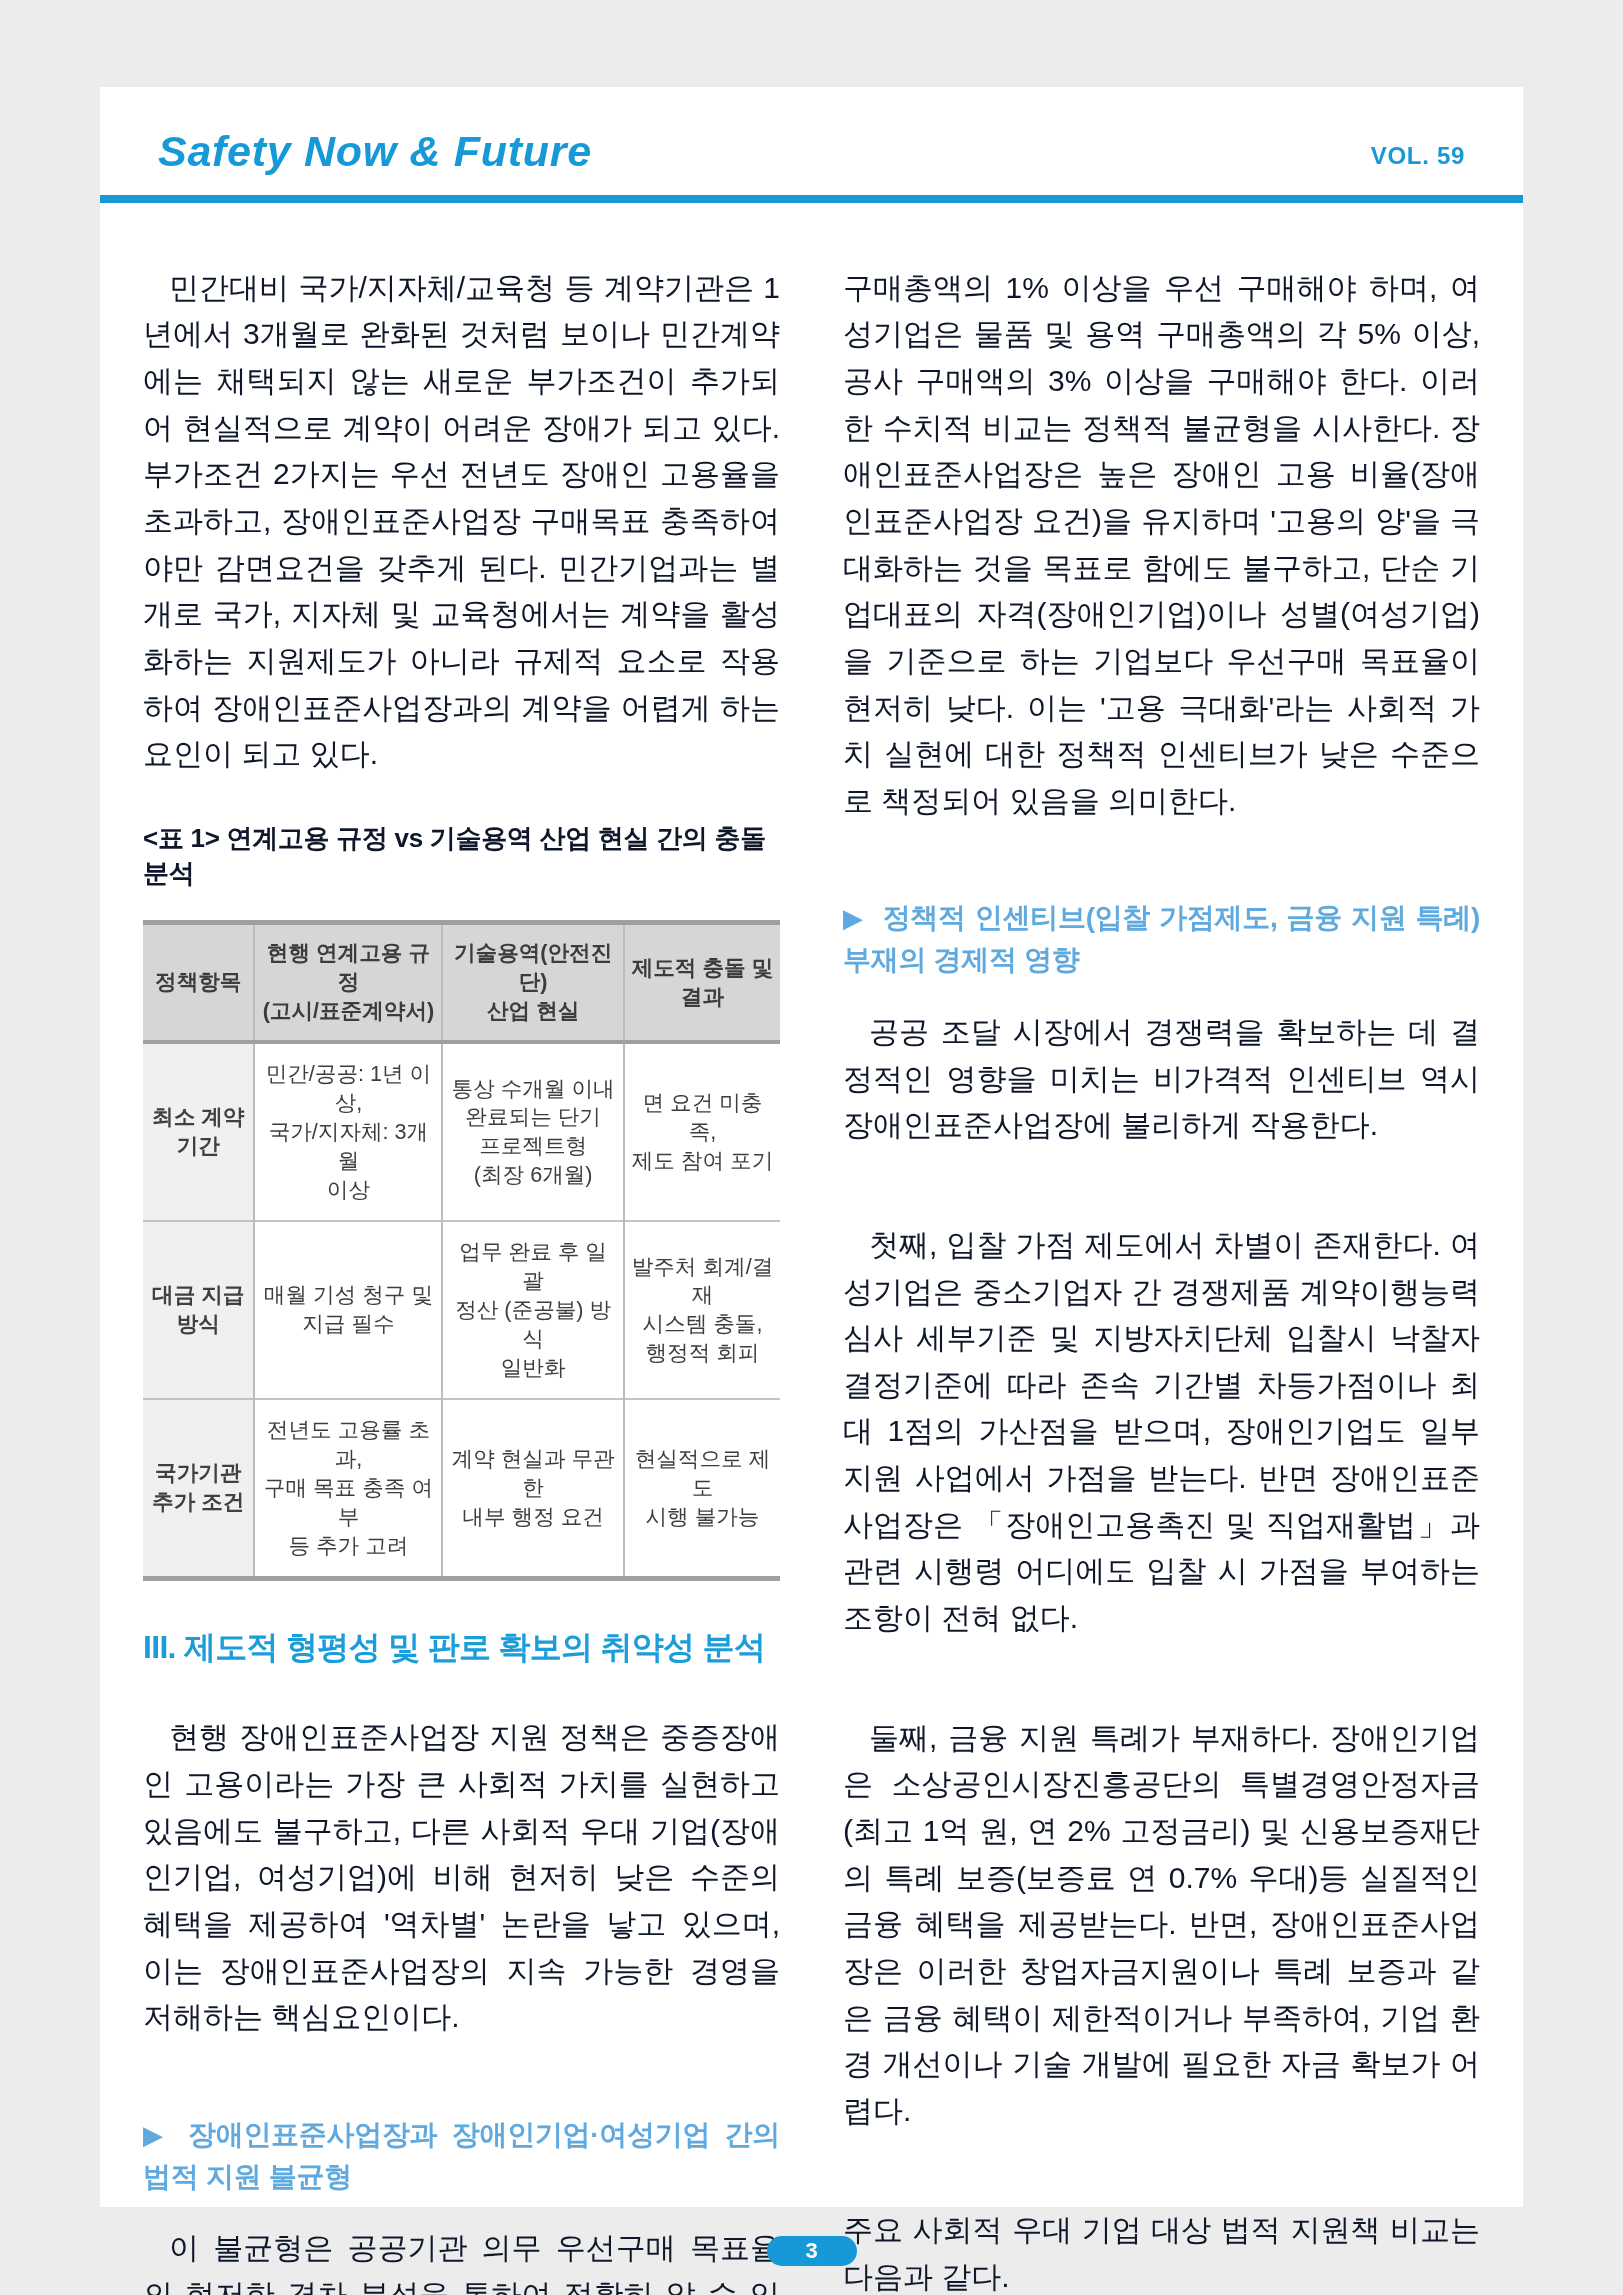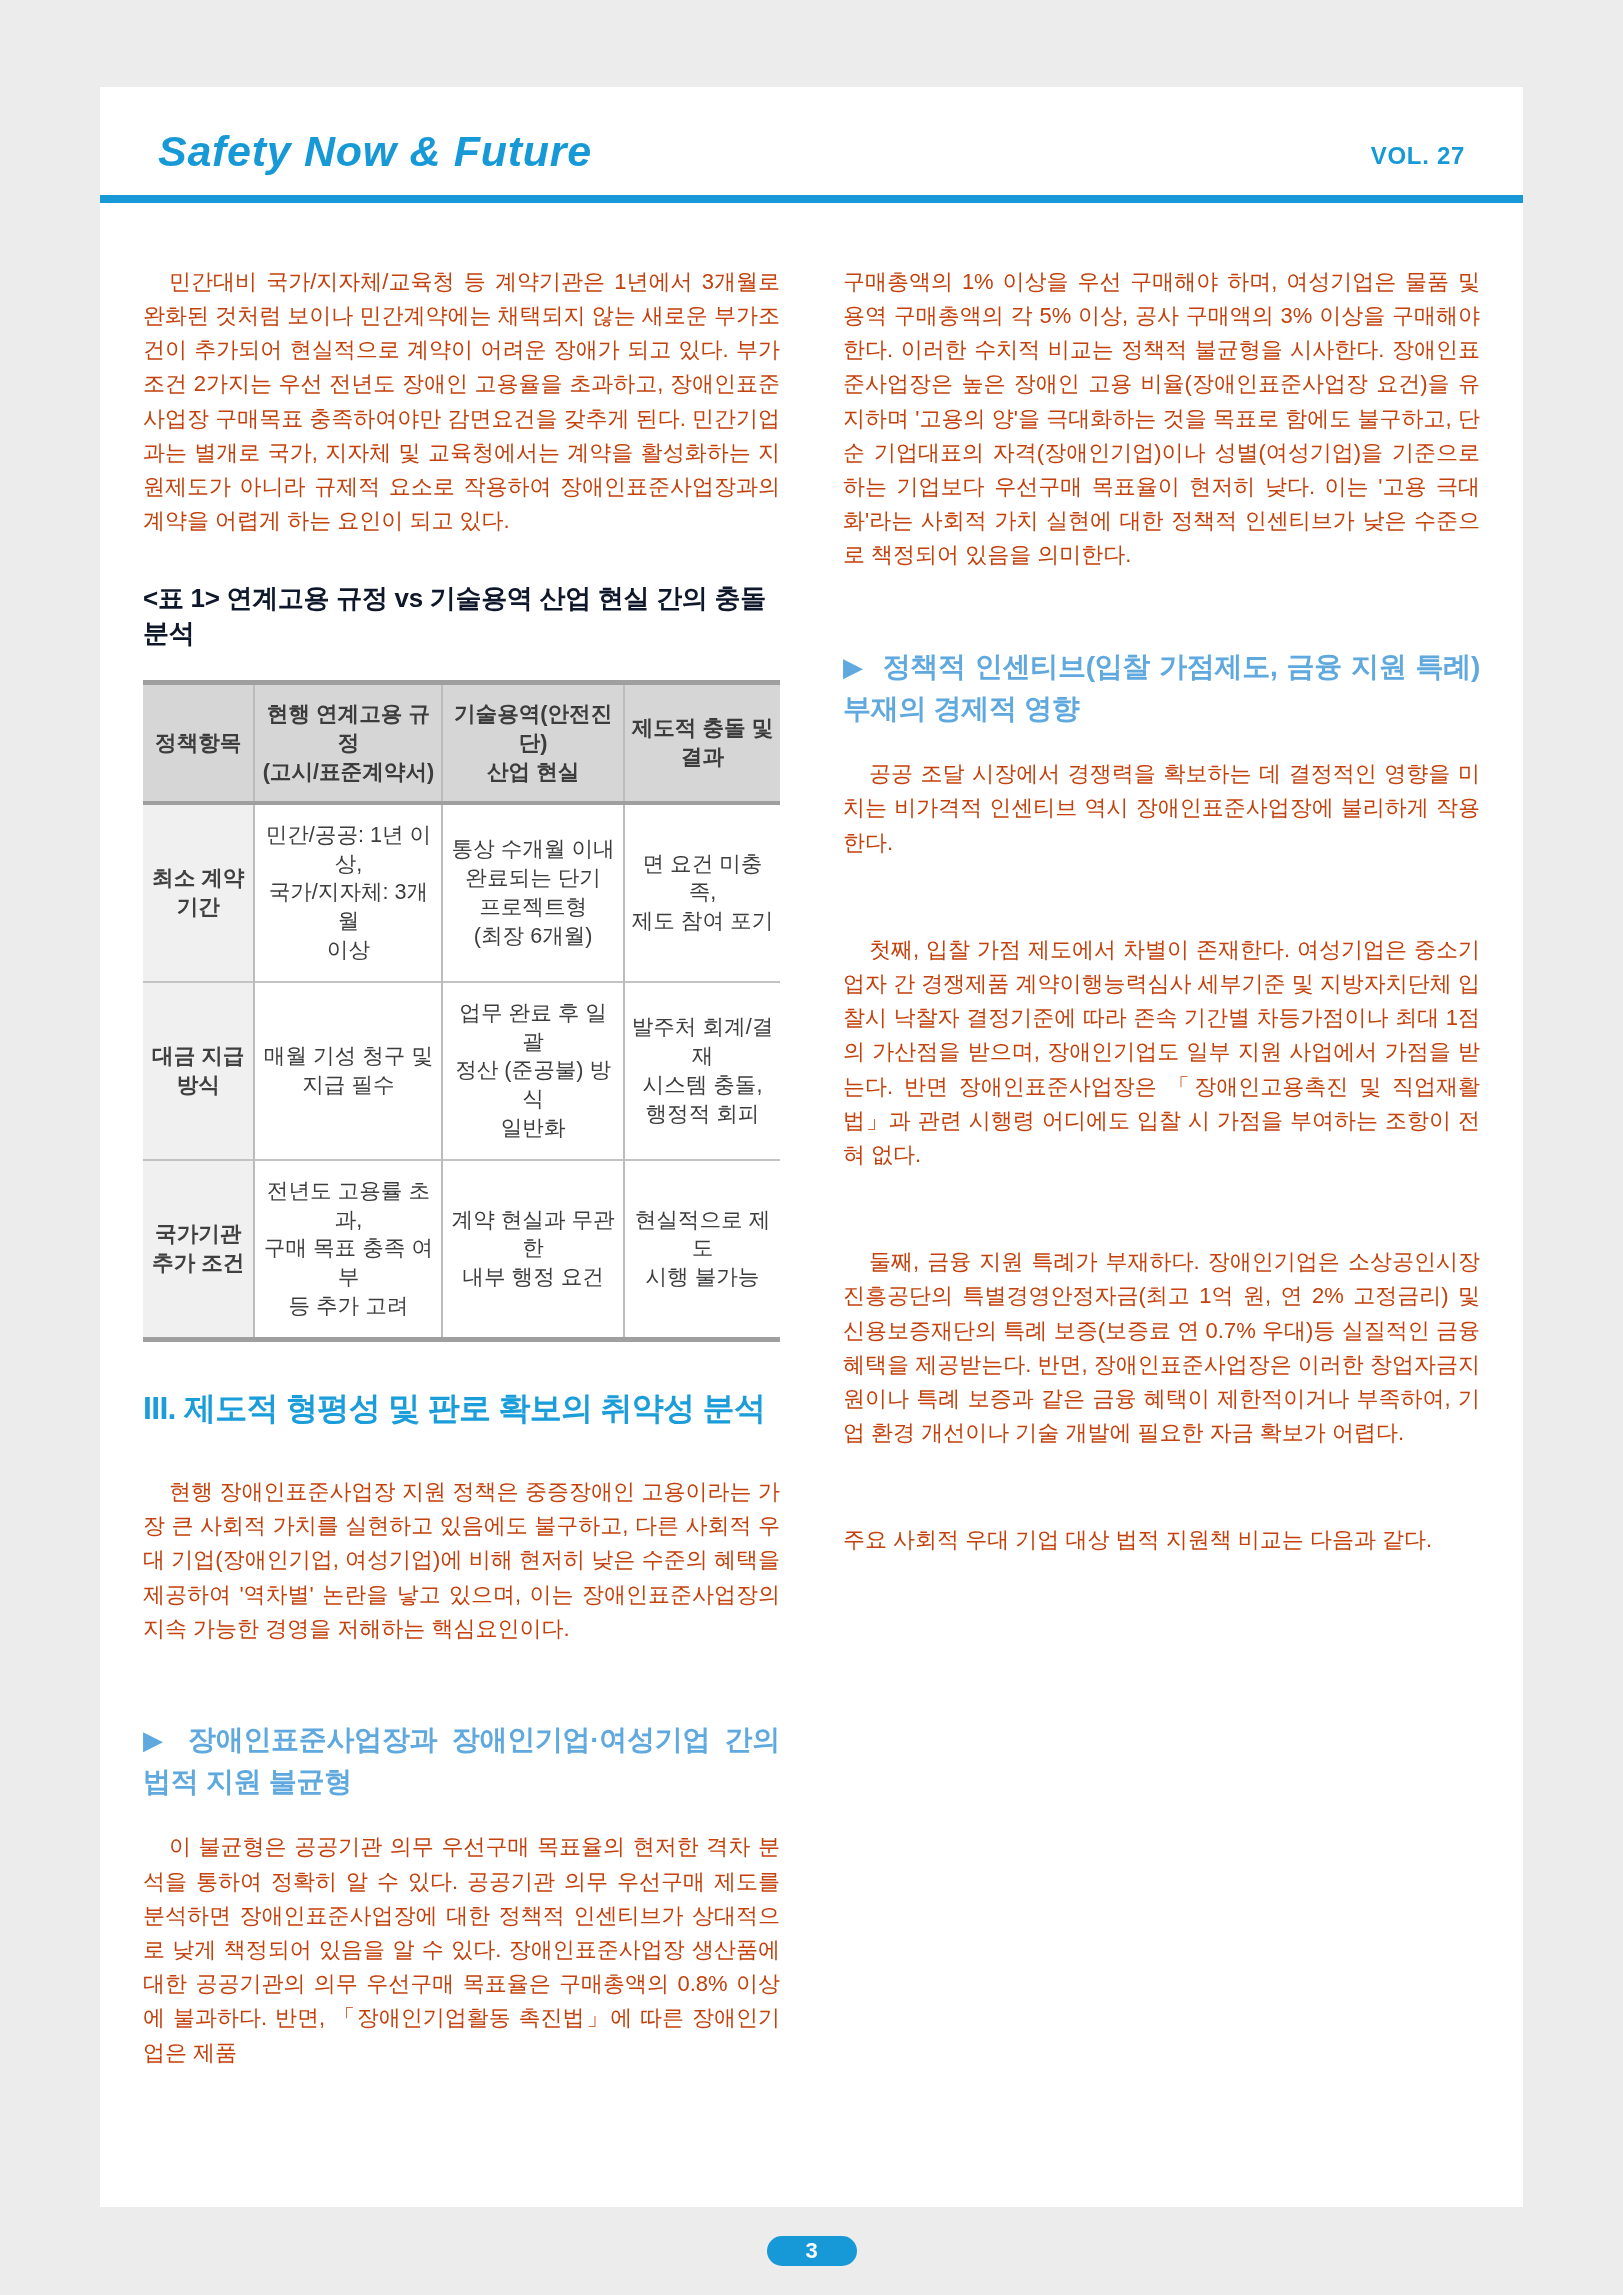--- a/index.html
+++ b/index.html
@@ -31,21 +31,21 @@
   }
   .head-rule{height:7.9px;background:#1699d6;margin-top:19.6px;}
   
   .columns{
     display:flex;gap:63px;
     padding:62px 43px 0 43px;
     box-sizing:border-box;
   }
   .col{flex:1;min-width:0;}
   .body-p{
-    font-size:22px;line-height:1.555;color:#c2410c;
+    font-size:30px;line-height:1.555;color:#0f172a;
     text-align:justify;word-break:break-all;
     margin:0 0 43px 0;
   }
   .indent{text-indent:26px;}
   .gap-big{margin-bottom:73px;}
   .pre-space{margin-top:29px;}
   
   .table-title{
     font-size:26px;font-weight:bold;color:#0f172a;
     margin:9.2px 0 29px 0;letter-spacing:-0.3px;
@@ -97,21 +97,21 @@
   }
 </style>
 </head>
 <body>
 
 <div class="card">
 
   <header>
     <div class="masthead">
       <h1 class="title">Safety Now &amp; Future</h1>
-      <div class="vol">VOL. 27</div>
+      <div class="vol">VOL. 59</div>
     </div>
     <div class="head-rule"></div>
   </header>
 
   <main class="columns">
 
     <section class="col">
       <p class="body-p indent">민간대비 국가/지자체/교육청 등 계약기관은 1년에서 3개월로 완화된 것처럼 보이나 민간계약에는 채택되지 않는 새로운 부가조건이 추가되어 현실적으로 계약이 어려운 장애가 되고 있다. 부가조건 2가지는 우선 전년도 장애인 고용율을 초과하고, 장애인표준사업장 구매목표 충족하여야만 감면요건을 갖추게 된다. 민간기업과는 별개로 국가, 지자체 및 교육청에서는 계약을 활성화하는 지원제도가 아니라 규제적 요소로 작용하여 장애인표준사업장과의 계약을 어렵게 하는 요인이 되고 있다.</p>
 
       <div class="table-title">&lt;표 1&gt; 연계고용 규정 vs 기술용역 산업 현실 간의 충돌 분석</div>

